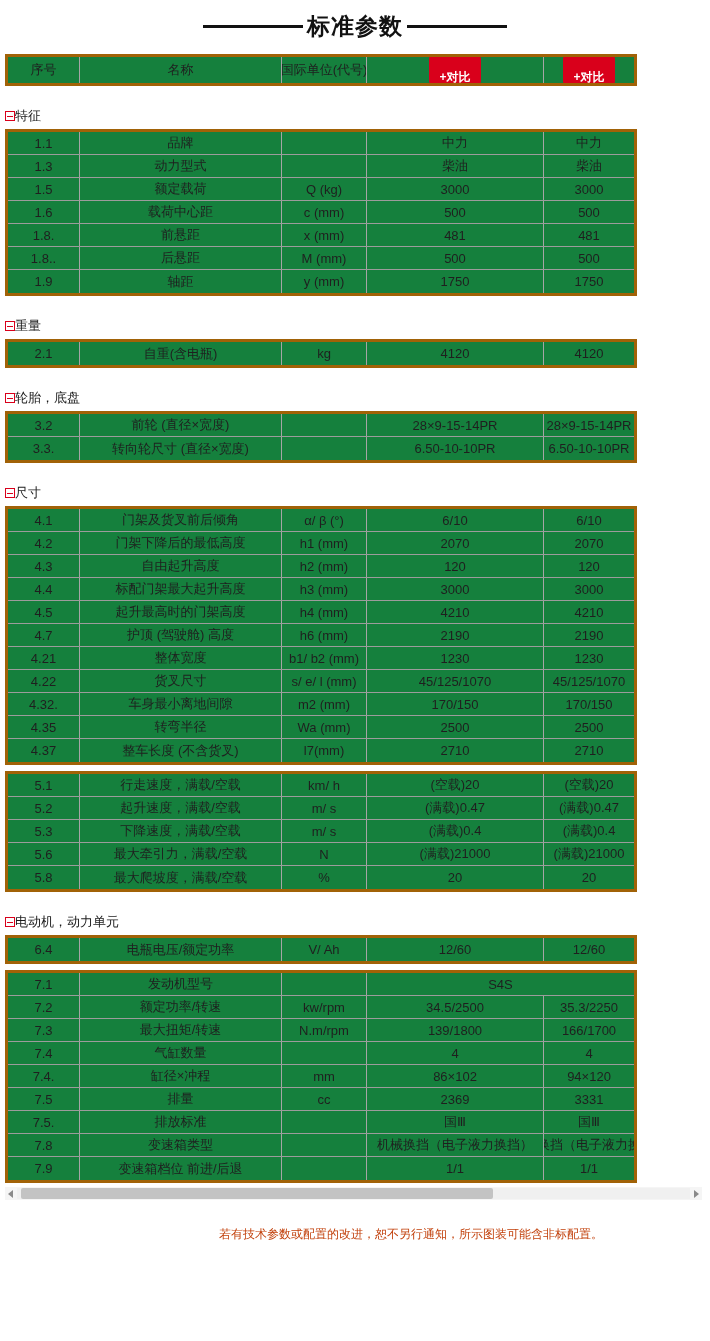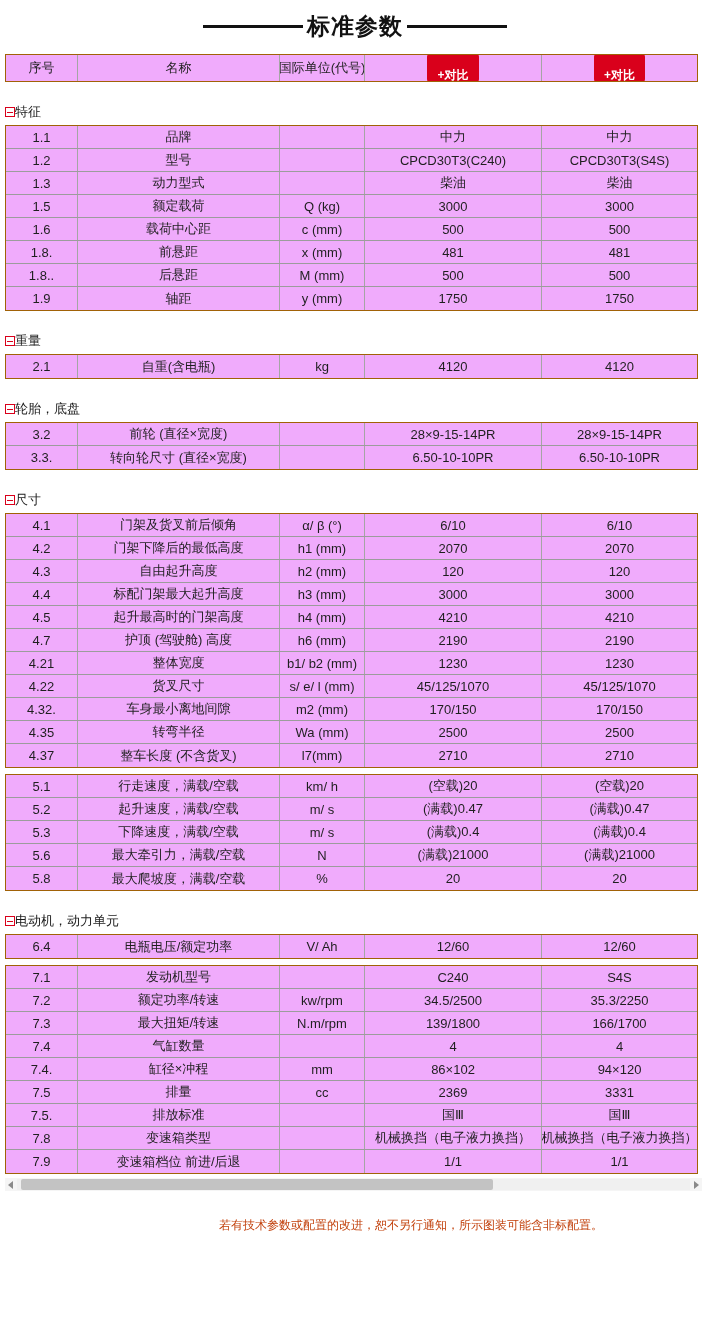--- a/index.html
+++ b/index.html
@@ -10,21 +10,21 @@
     color:#1f1f1f;
   }
   .page { padding:0 0 20px 5px; width:705px; }
 
   
   .title-row { display:flex; align-items:center; justify-content:center; gap:4px; padding-top:16px; height:36px; }
   .tline { width:100px; height:3px; background:#111; }
   .title { font-size:23px; font-weight:bold; margin:0; letter-spacing:1px; color:#111; }
 
   
-  .tbl { width:693px; border:1px solid #a16207; margin-top:6px; background:#f0abfc; }
+  .tbl { width:632px; border:3px solid #a16207; margin-top:6px; background:#15803d; }
   .row { display:flex; height:23px; border-bottom:1px solid #9c9c9c; }
   .row:last-child { border-bottom:none; }
   .hrow { height:26px; }
   .cell {
     display:flex; align-items:center; justify-content:center;
     font-size:13px; height:100%; border-right:1px solid #a5a5a5;
     overflow:hidden; white-space:nowrap; padding:0 2px;
   }
   .cell:last-child { border-right:none; }
   .c1 { width:72px; }
@@ -90,27 +90,20 @@
         </div>
         <div class="tbl">
           <div class="row">
             <div class="cell c1">1.1</div>
             <div class="cell c2">品牌</div>
             <div class="cell c3"></div>
             <div class="cell c4">中力</div>
             <div class="cell c5">中力</div>
           </div>
           <div class="row">
-            <div class="cell c1">1.2</div>
-            <div class="cell c2">型号</div>
-            <div class="cell c3"></div>
-            <div class="cell c4">CPCD30T3(C240)</div>
-            <div class="cell c5">CPCD30T3(S4S)</div>
-          </div>
-          <div class="row">
             <div class="cell c1">1.3</div>
             <div class="cell c2">动力型式</div>
             <div class="cell c3"></div>
             <div class="cell c4">柴油</div>
             <div class="cell c5">柴油</div>
           </div>
           <div class="row">
             <div class="cell c1">1.5</div>
             <div class="cell c2">额定载荷</div>
             <div class="cell c3">Q (kg)</div>
@@ -322,21 +315,20 @@
             <div class="cell c5">12/60</div>
           </div>
         </div>
       </div>
       <div>
         <div class="tbl">
           <div class="row">
             <div class="cell c1">7.1</div>
             <div class="cell c2">发动机型号</div>
             <div class="cell c3"></div>
-            <div class="cell c4">C240</div>
             <div class="cell c5">S4S</div>
           </div>
           <div class="row">
             <div class="cell c1">7.2</div>
             <div class="cell c2">额定功率/转速</div>
             <div class="cell c3">kw/rpm</div>
             <div class="cell c4">34.5/2500</div>
             <div class="cell c5">35.3/2250</div>
           </div>
           <div class="row">

